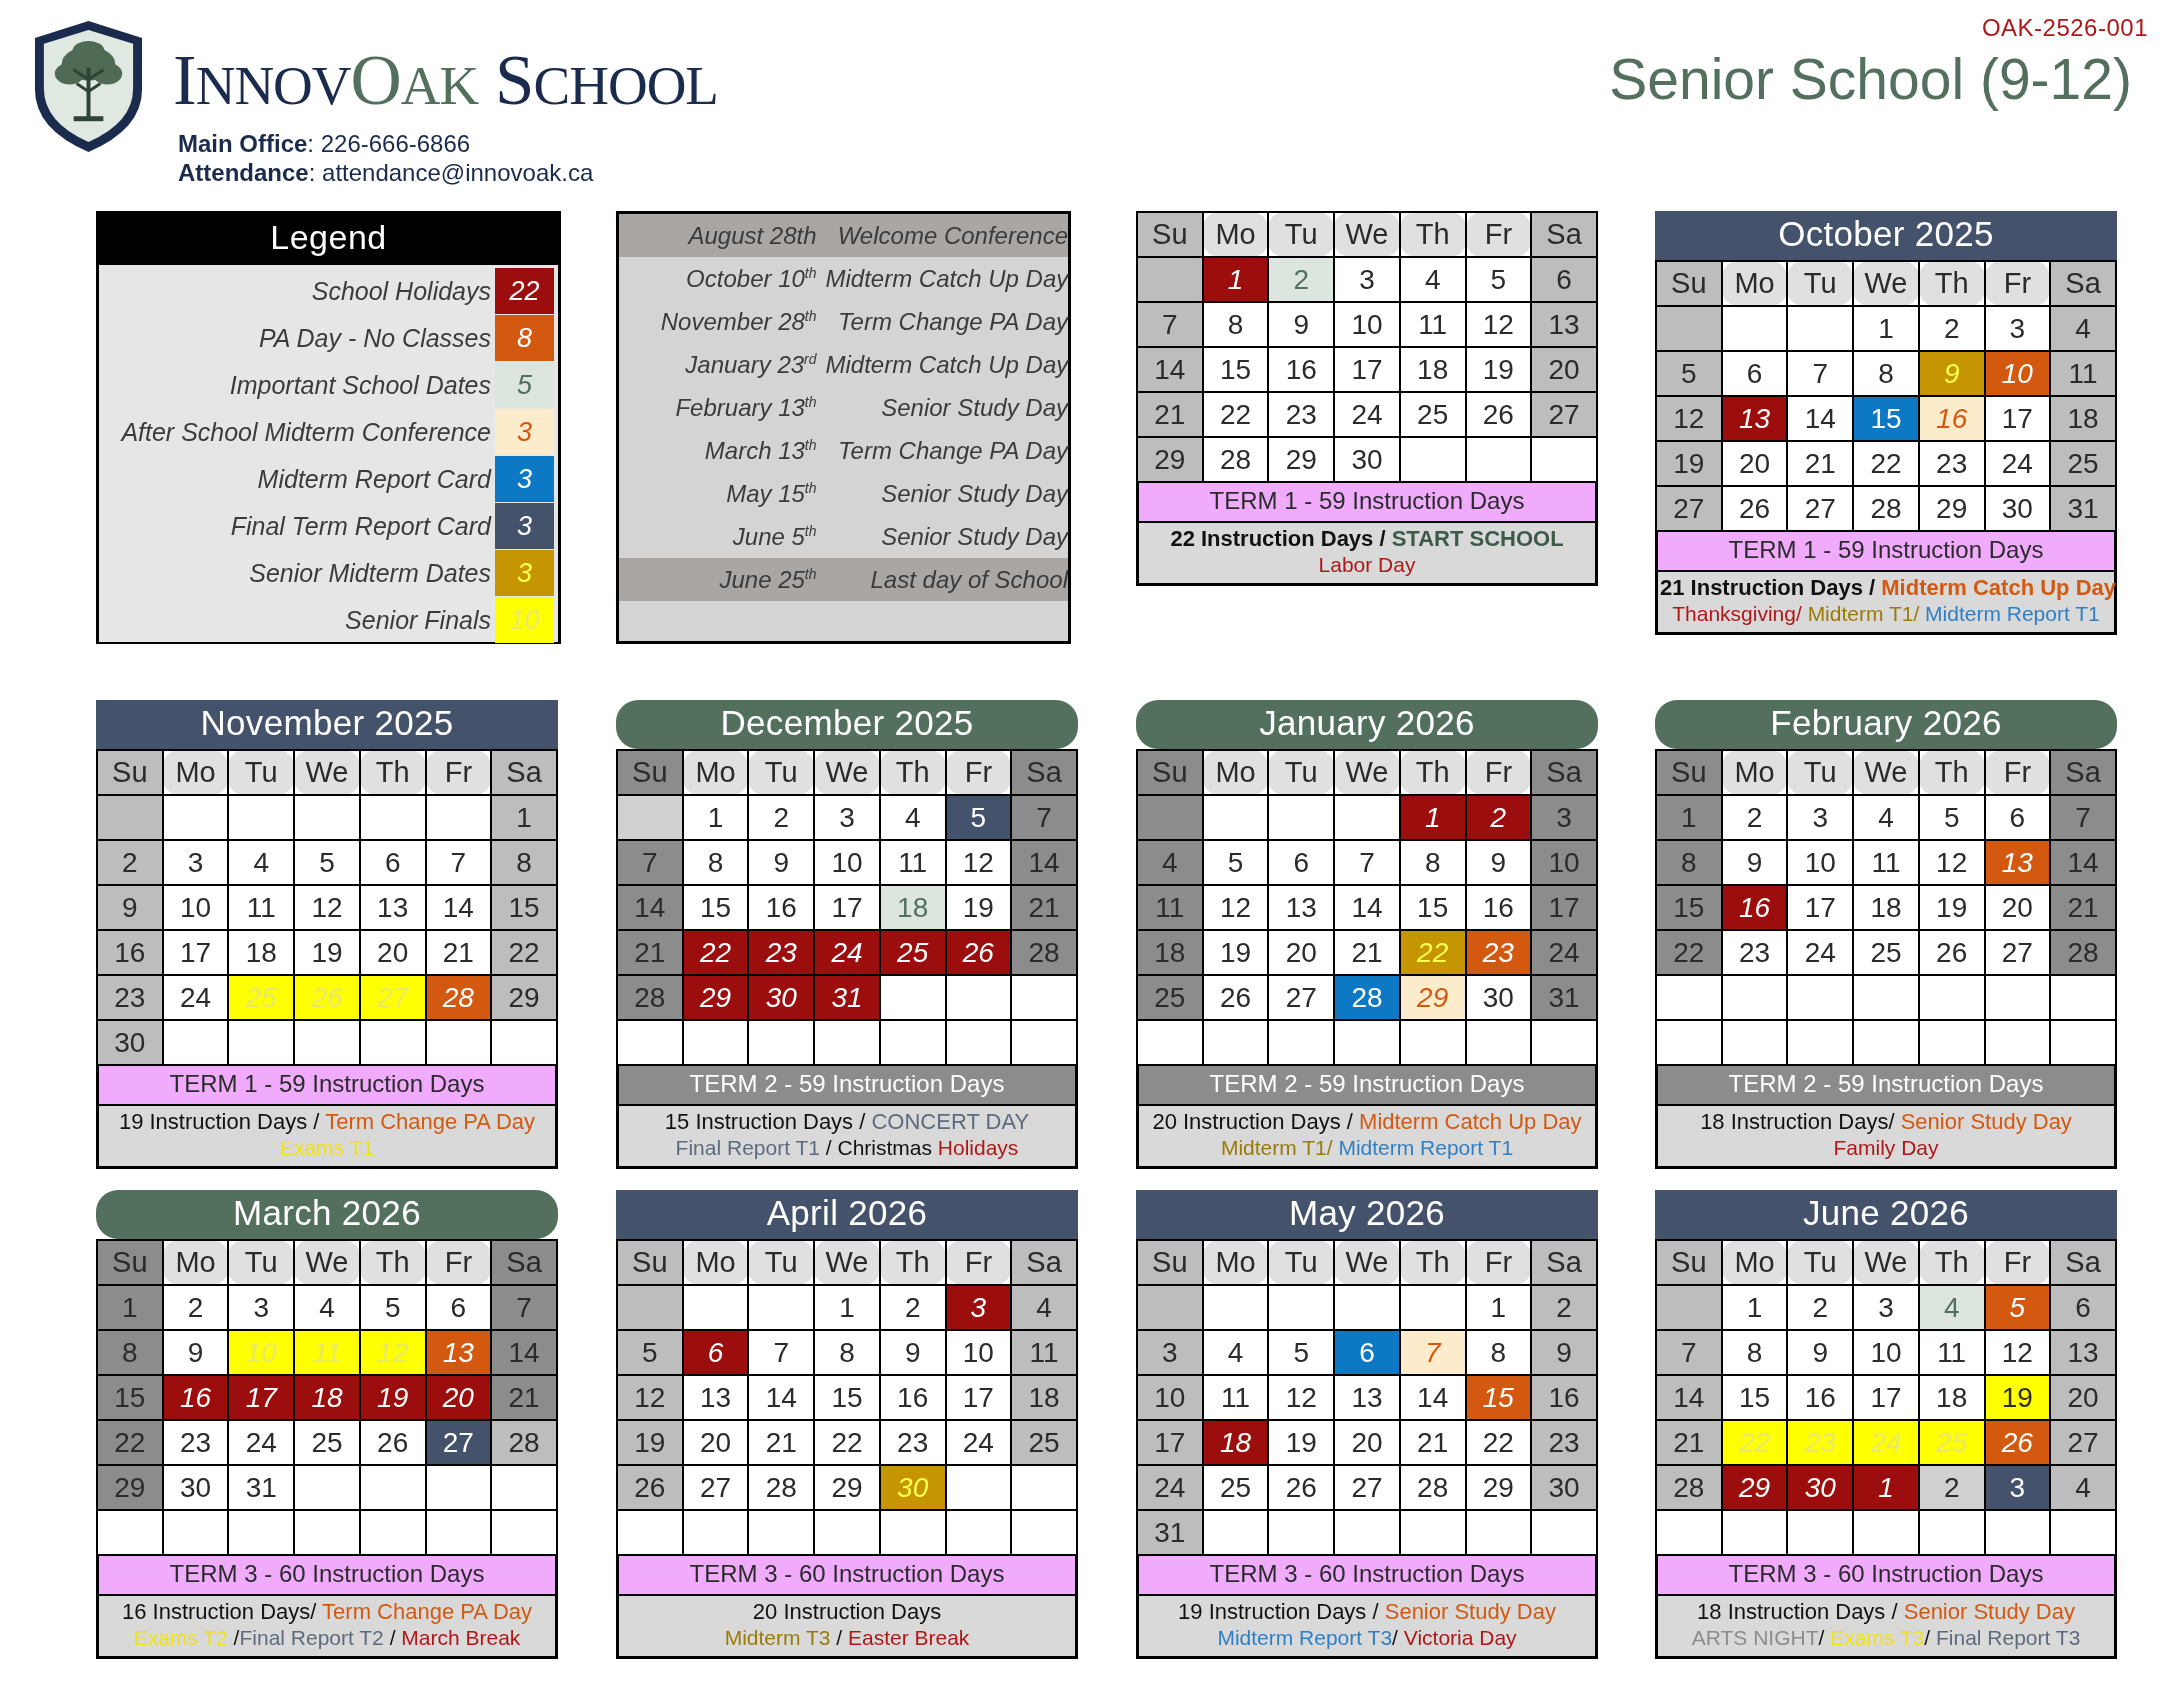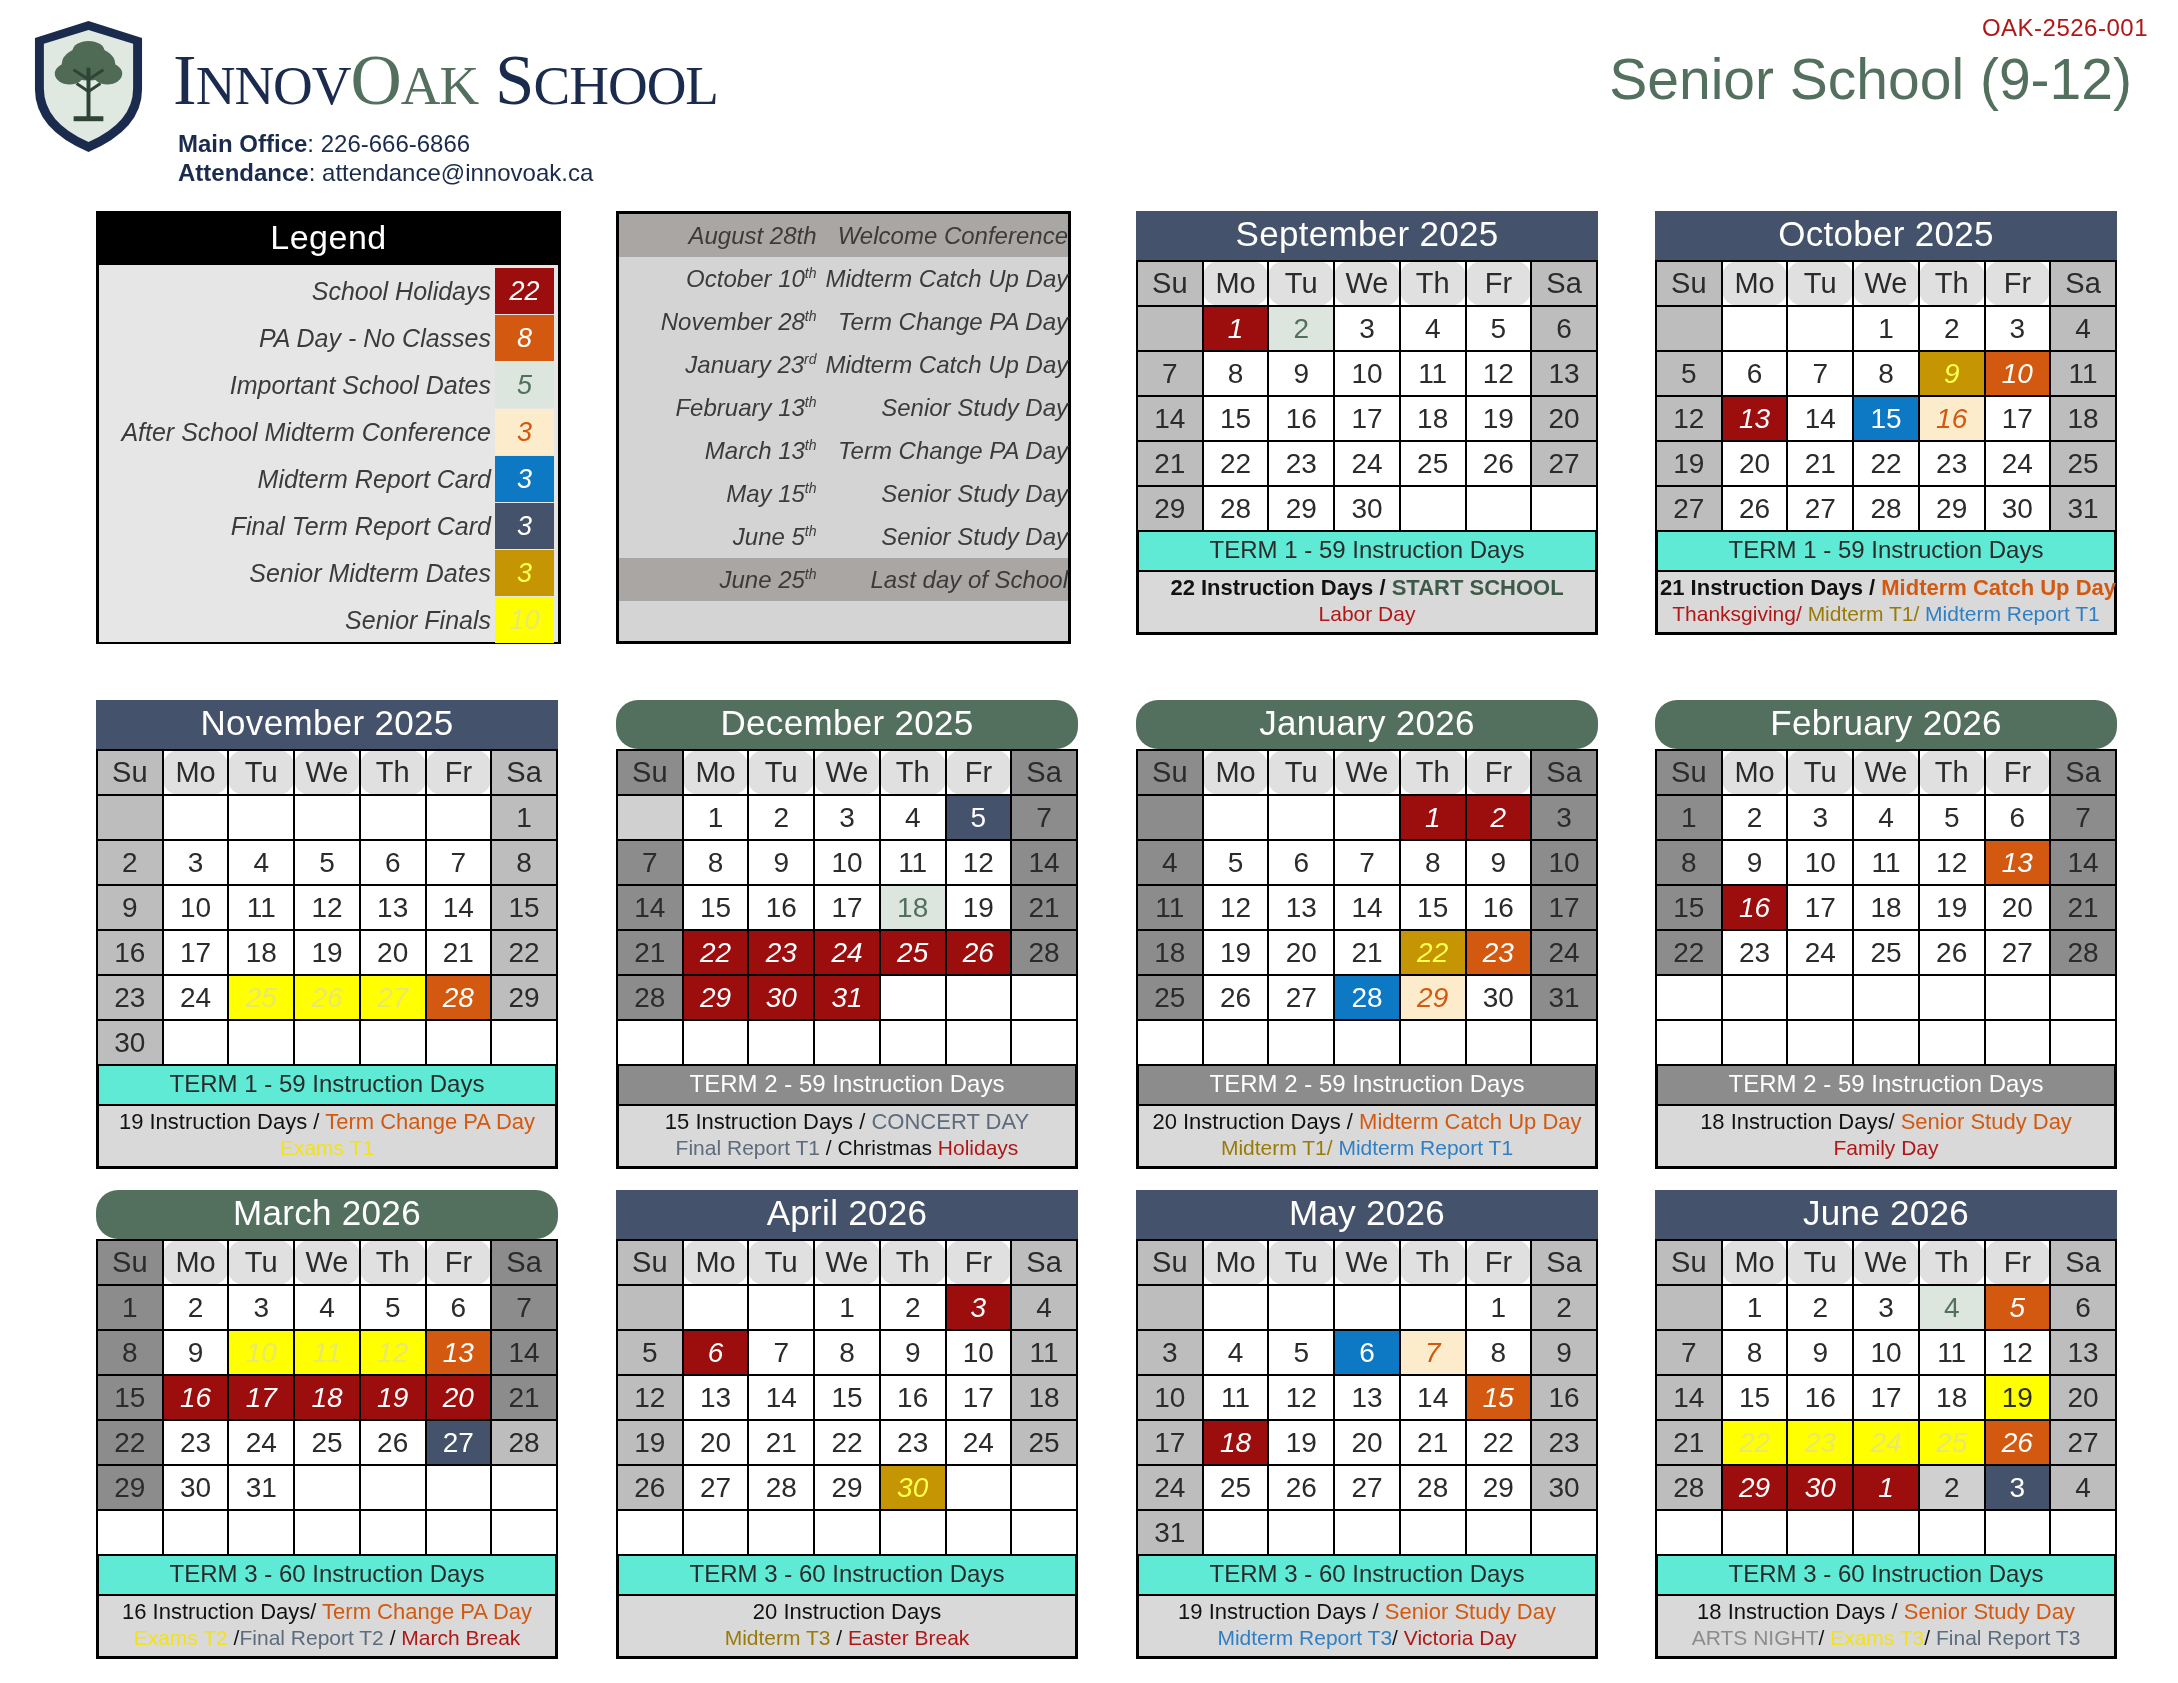--- a/index.html
+++ b/index.html
@@ -88,21 +88,21 @@
   .hdr-we { background: #bdbdbd !important; }
   .hdr-we-d { background: #8c8c8c !important; }
   .we { background: #bdbdbd !important; }
   .we-d { background: #8c8c8c !important; }
   .we-l { background: #d0d0d0 !important; }
   .term-bar {
     text-align: center; font-size: 24px; padding: 4px 0 6px;
     border-left: 3px solid #000; border-right: 3px solid #000;
     border-bottom: 2px solid #000;
   }
-  .term-bar.light { background: #5eead4; color: #2b2b2b; }
+  .term-bar.light { background: #f0abfc; color: #2b2b2b; }
   .term-bar.dark  { background: #8c8c8c; color: #ffffff; }
   .foot {
     background: #d9d9d9; text-align: center; padding: 3px 2px 5px;
     line-height: 1.2; border-left: 3px solid #000; border-right: 3px solid #000;
     border-bottom: 3px solid #000;
   }
   .foot .l1 { font-size: 22px; font-weight: bold; color: #111; white-space: nowrap; }
   .foot .l2 { font-size: 21px; white-space: nowrap; }
   .foot .l1.thin, .foot .l2.thin { font-weight: normal; }
 
@@ -240,21 +240,20 @@
         <div class="dr-desc">Senior Study Day</div>
       </div>
       <div class="dates-row shade">
         <div class="dr-date">June 25<span class="sup">th</span></div>
         <div class="dr-desc">Last day of School</div>
       </div>
     </div>
 
   <div id="months-host">
       <div class="panel month" style="left: 1136px; top: 211px; border: none;">
-        <div class="m-title navy">September 2025</div>
         <table class="cal">
           <thead>
             <tr>
               <th class="hdr-we">Su</th>
               <th class="hdr-wk">Mo</th>
               <th class="hdr-wk">Tu</th>
               <th class="hdr-wk">We</th>
               <th class="hdr-wk">Th</th>
               <th class="hdr-wk">Fr</th>
               <th class="hdr-we">Sa</th>

